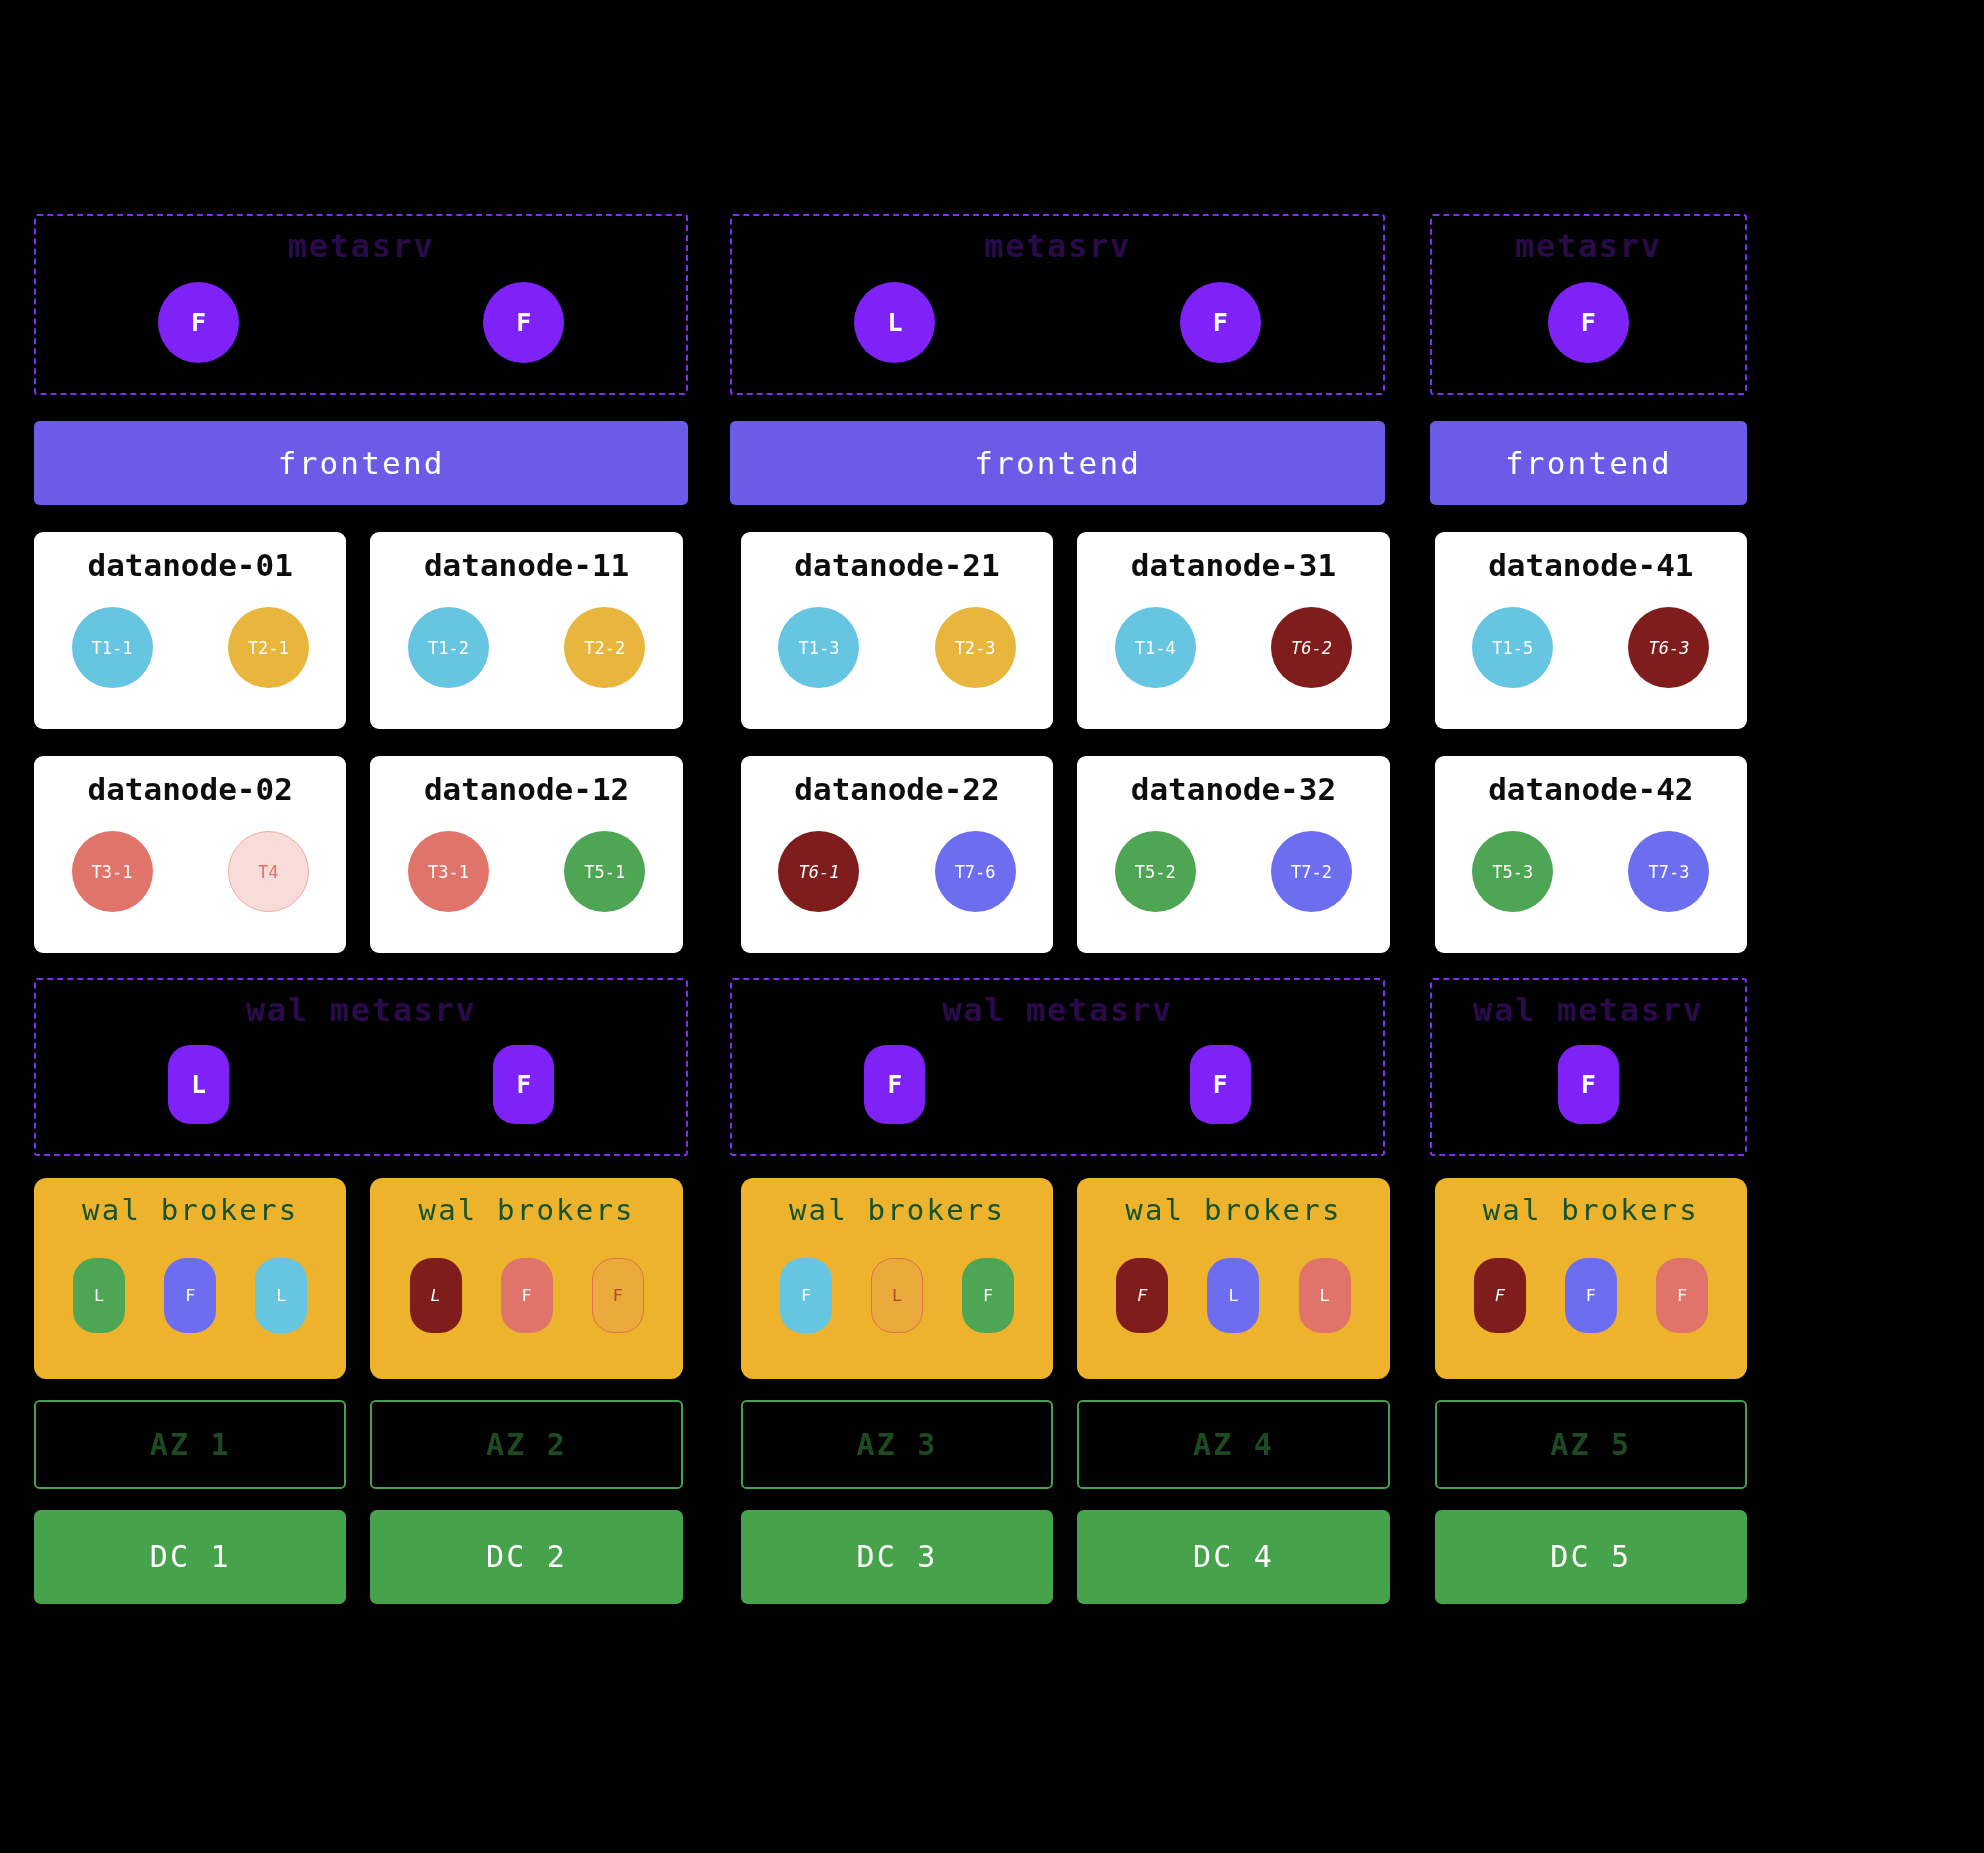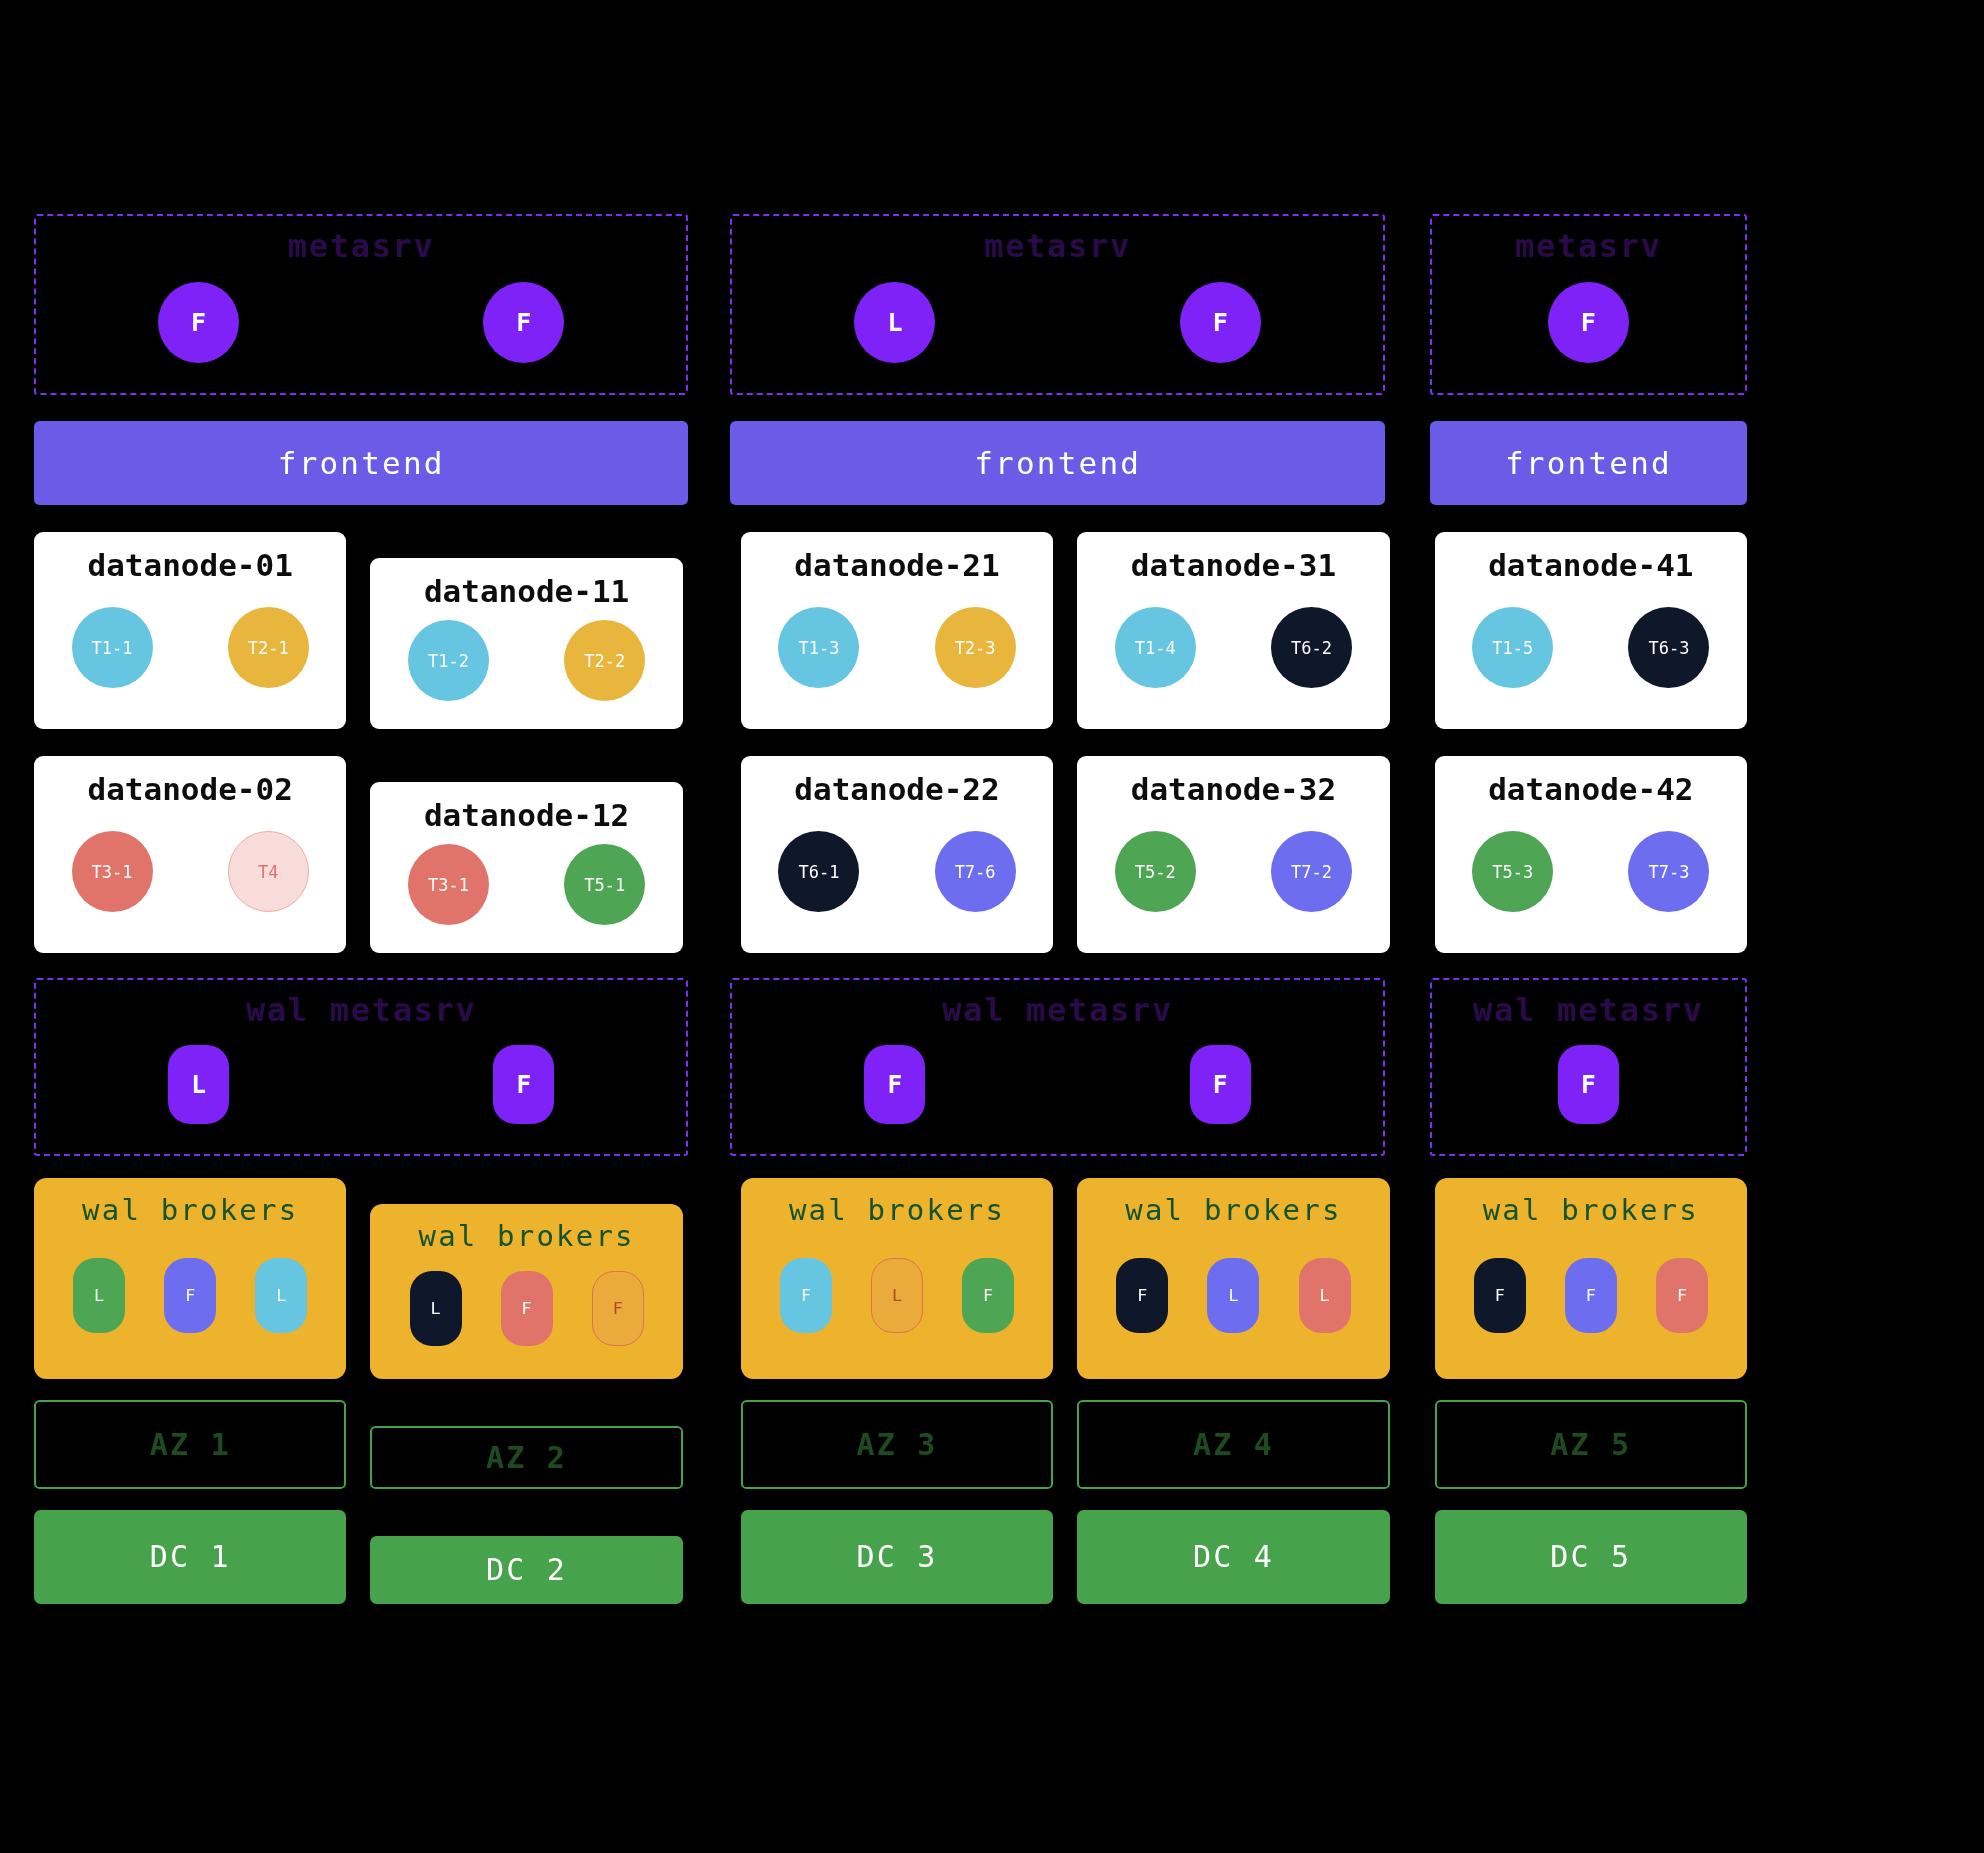--- a/index.html
+++ b/index.html
@@ -8,21 +8,21 @@
   body {
     width:1985px; height:1854px;
     font-family:"DejaVu Sans Mono", monospace;
     overflow:hidden;
   }
   .canvas { position:relative; width:1747px; height:1854px; padding:214px 0 0 34px; }
 
   .row  { display:flex; align-items:stretch; }
   .col  { width:358px; }
   .grp  { width:739px; }
-  .row5 > :nth-child(2){ margin-left:24px;margin-top:26px; }
+  .row5 > :nth-child(2){ margin-left:24px; }
   .row5 > :nth-child(3){ margin-left:58px; }
   .row5 > :nth-child(4){ margin-left:24px; }
   .row5 > :nth-child(5){ margin-left:45px; }
   .row3 > :nth-child(2){ margin-left:42px; }
   .row3 > :nth-child(3){ margin-left:45px; }
 
   .r-metasrv  { height:181px; }
   .r-frontend { height:84px; margin-top:25.6px; }
   .r-dn       { height:197px; margin-top:27px; }
   .r-walmeta  { height:178px; margin-top:25.6px; }
@@ -83,21 +83,21 @@
     width:52px; height:75px; border-radius:22px;
     color:#fff; font-size:16.7px;
     display:flex; align-items:center; justify-content:center;
   }
 
   
   .cyan   { background:#66c5e0;text-align:right; }
   .gold   { background:#e8b63c; }
   .salmon { background:#e1746a; }
   .green  { background:#4ea554; }
-  .pink   { background:#0f172a; }
+  .pink   { background:#7f1d1d;font-style:italic; }
   .indigo { background:#6d6df0; }
   .faded-pink { background:#f8dcd9; border:1.7px solid #efaaa2; color:#e1746a; }
   .faded-gold { background:#eaaa3c; border:1.7px solid #e0714f; color:#b04a28; }
 
   
   .az {
     border:2.2px solid #46a24a; border-radius:5.6px;
     color:#1d4a20; font-size:30px; font-weight:bold; letter-spacing:2.2px;
     display:flex; align-items:center; justify-content:center;
   }

